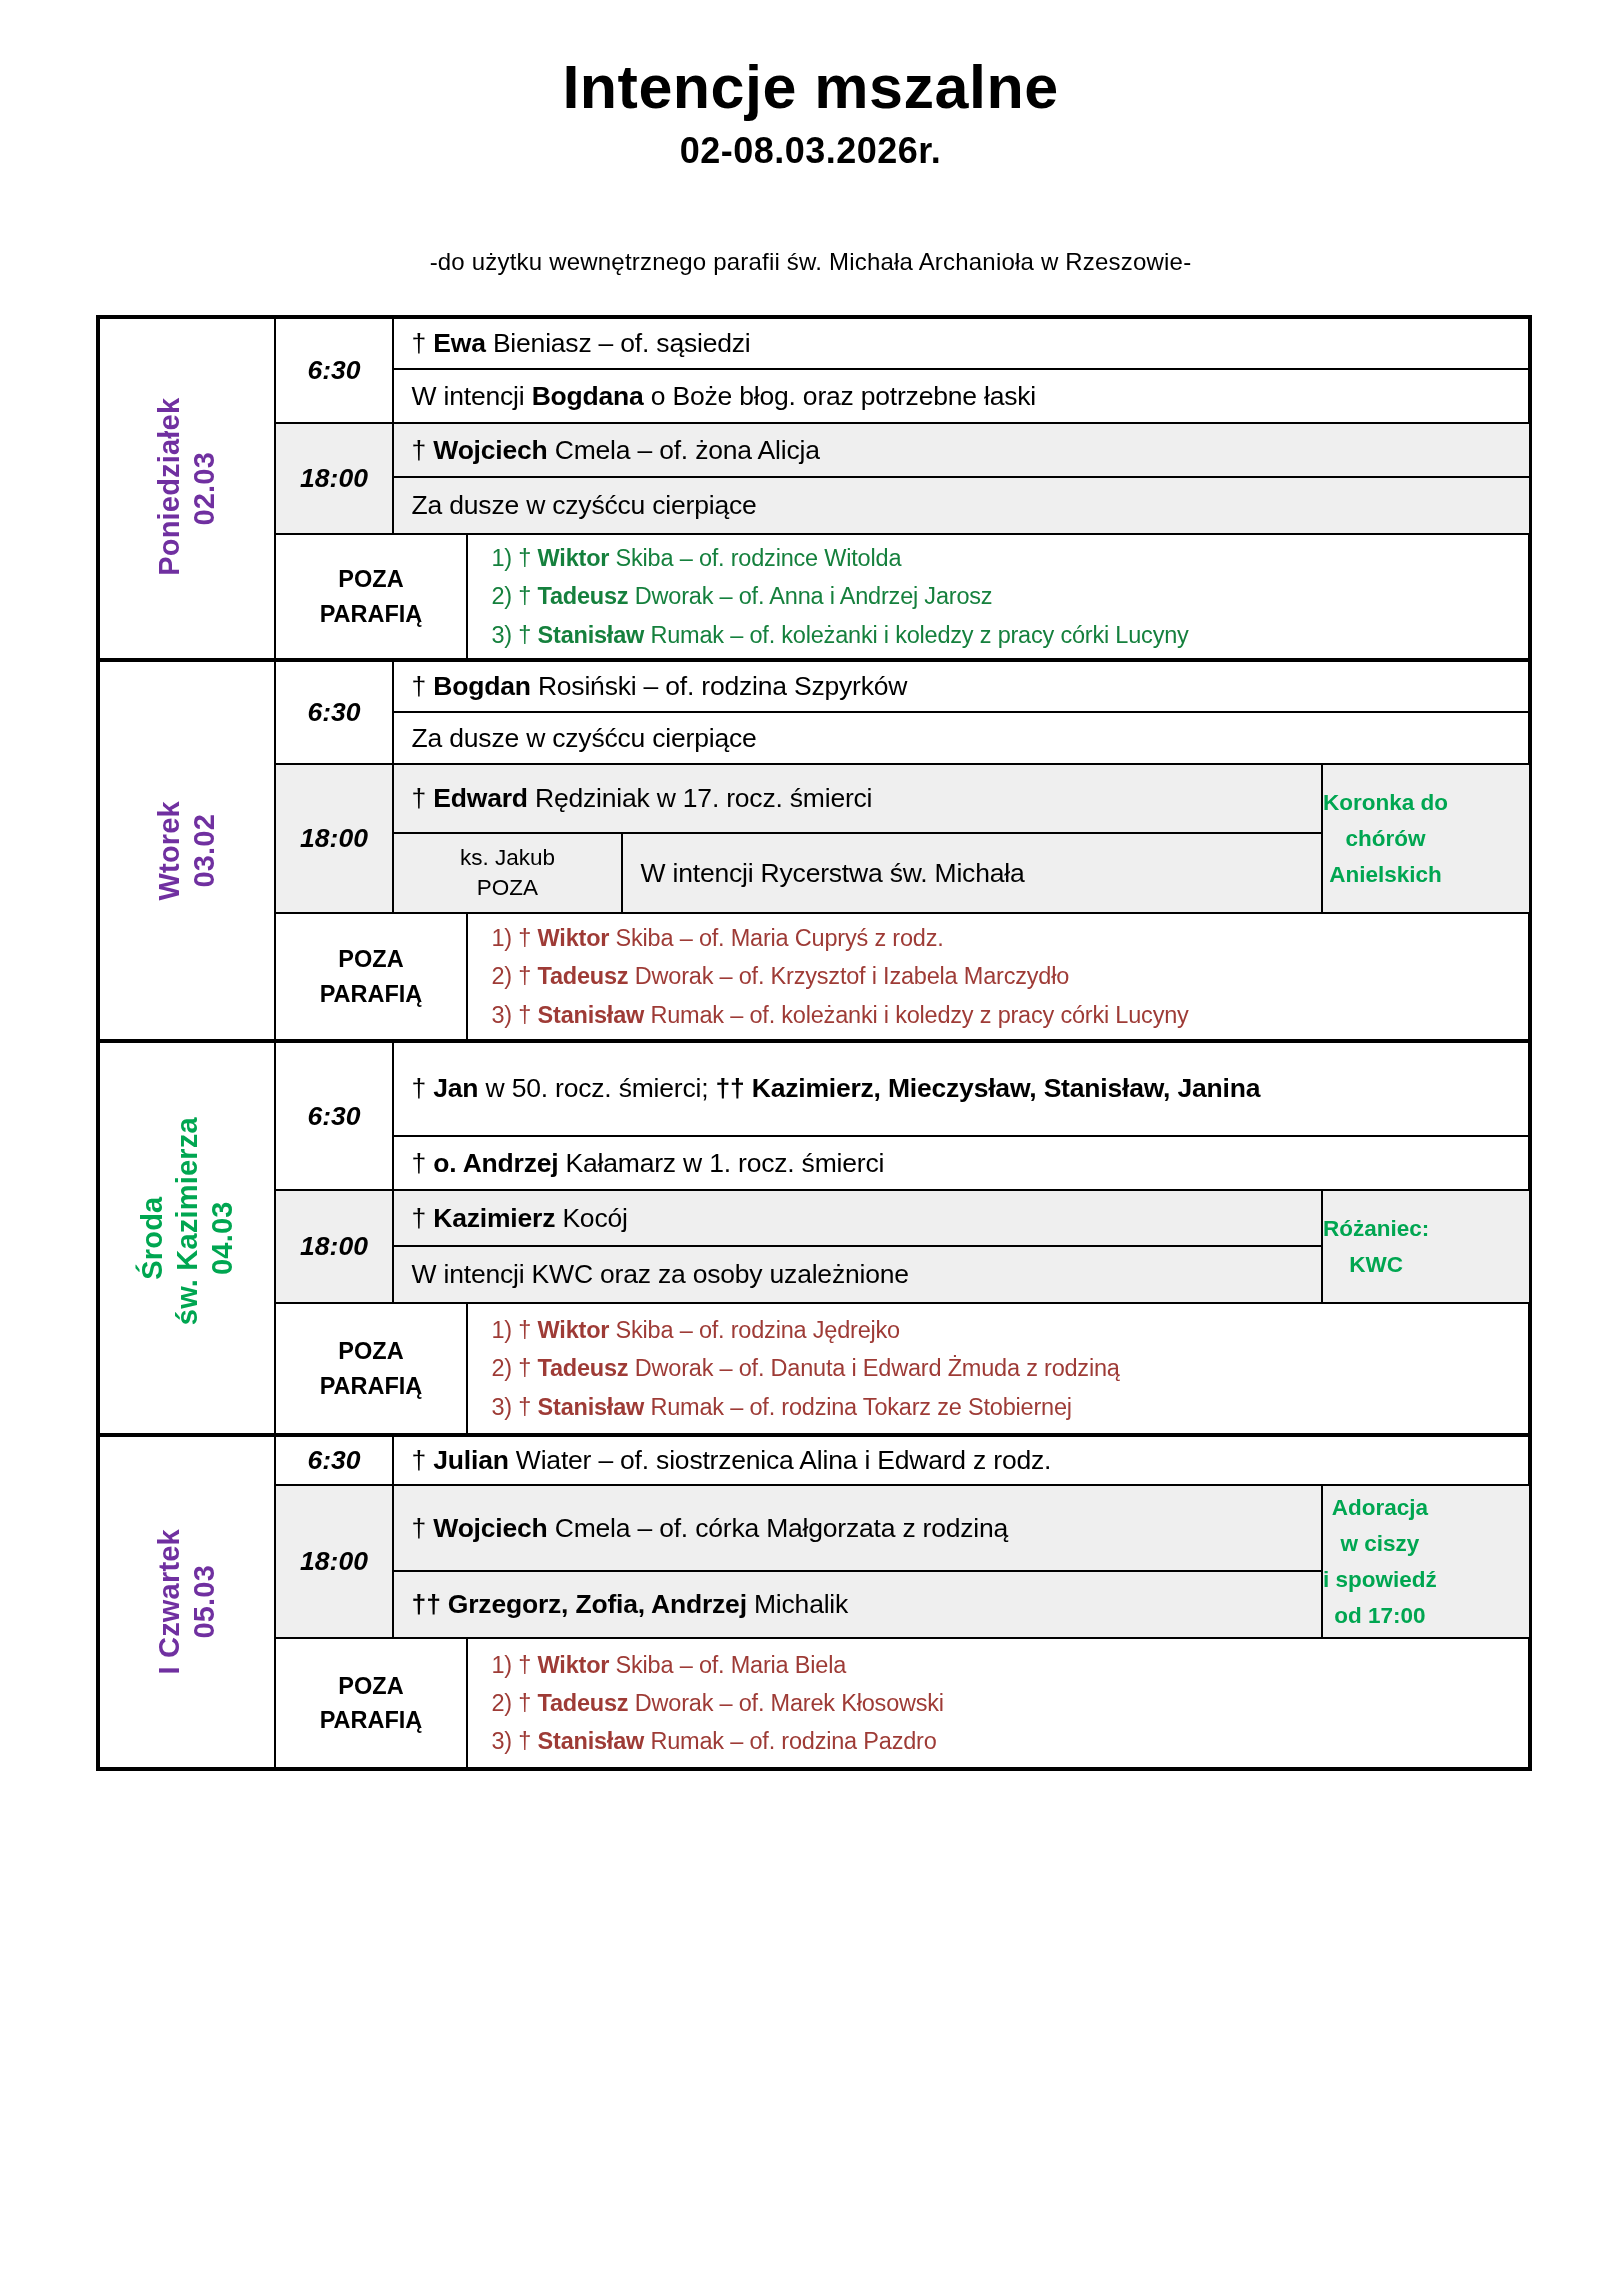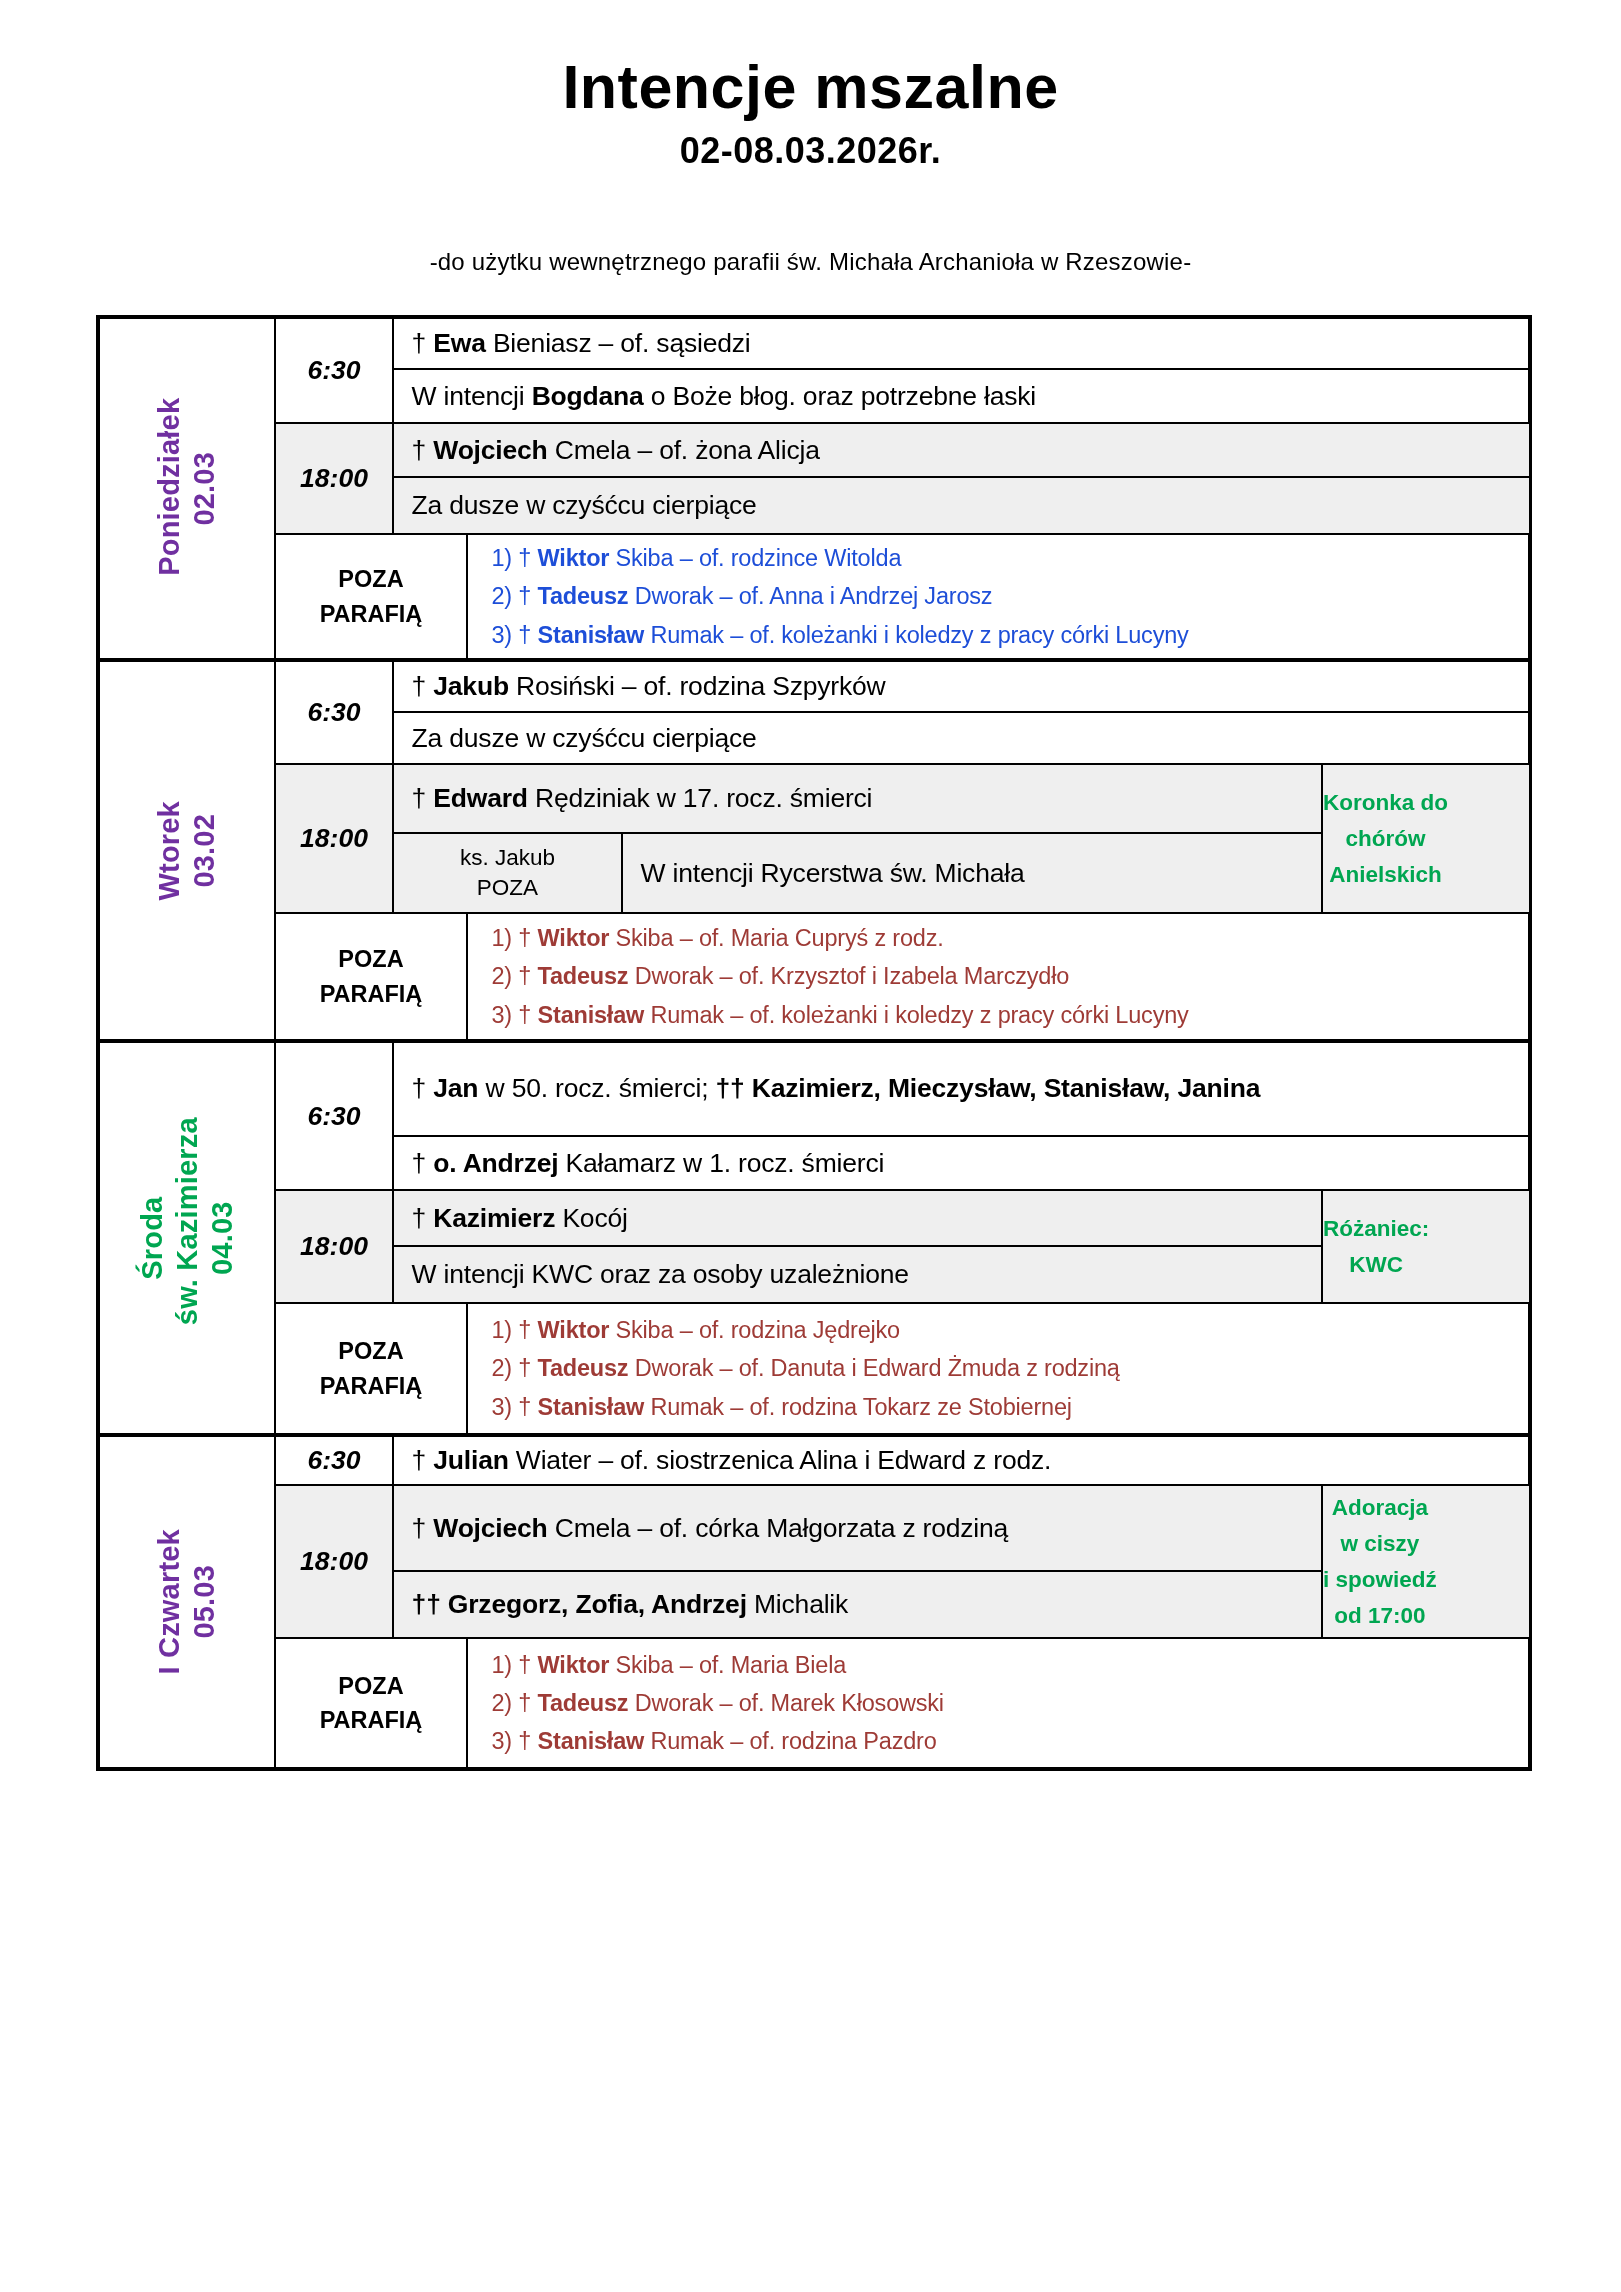--- a/index.html
+++ b/index.html
@@ -86,36 +86,36 @@
           <span class="in">† <b>Wojciech</b> Cmela – of. żona Alicja</span>
         </div>
       <div class="cell txt gray bbm" style="grid-row:4">
           <span class="in">Za dusze w czyśćcu cierpiące</span>
         </div>
       <div class="cell poza-label" style="grid-row:5">
           <span class="in">POZA
 PARAFIĄ</span>
         </div>
       <div class="cell poza-content" style="grid-row:5">
-          <span class="in" style="color: #1d4ed8;">1) † <b>Wiktor</b> Skiba – of. rodzince Witolda
+          <span class="in" style="color: #15803d;">1) † <b>Wiktor</b> Skiba – of. rodzince Witolda
 2) † <b>Tadeusz</b> Dworak – of. Anna i Andrzej Jarosz
 3) † <b>Stanisław</b> Rumak – of. koleżanki i koledzy z pracy córki Lucyny</span>
         </div>
     </section>
 
     <section class="block" style="grid-template-rows:51px 52px 69px 80px 125px">
       <div class="cell day" style="grid-row:1/6">
         <span class="rot in" style="color: rgb(112, 48, 160);">Wtorek
 03.02</span>
       </div>
       <div class="cell time bbm" style="grid-row:1/3">
           <span class="in">6:30</span>
         </div>
       <div class="cell txt bb" style="grid-row:1">
-          <span class="in">† <b>Jakub</b> Rosiński – of. rodzina Szpyrków</span>
+          <span class="in">† <b>Bogdan</b> Rosiński – of. rodzina Szpyrków</span>
         </div>
       <div class="cell txt bbm" style="grid-row:2">
           <span class="in">Za dusze w czyśćcu cierpiące</span>
         </div>
       <div class="cell time gray bbm" style="grid-row:3/5">
           <span class="in">18:00</span>
         </div>
       <div class="cell txt has-side gray bb" style="grid-row:3">
           <span class="in">† <b>Edward</b> Rędziniak w 17. rocz. śmierci</span>
         </div>

